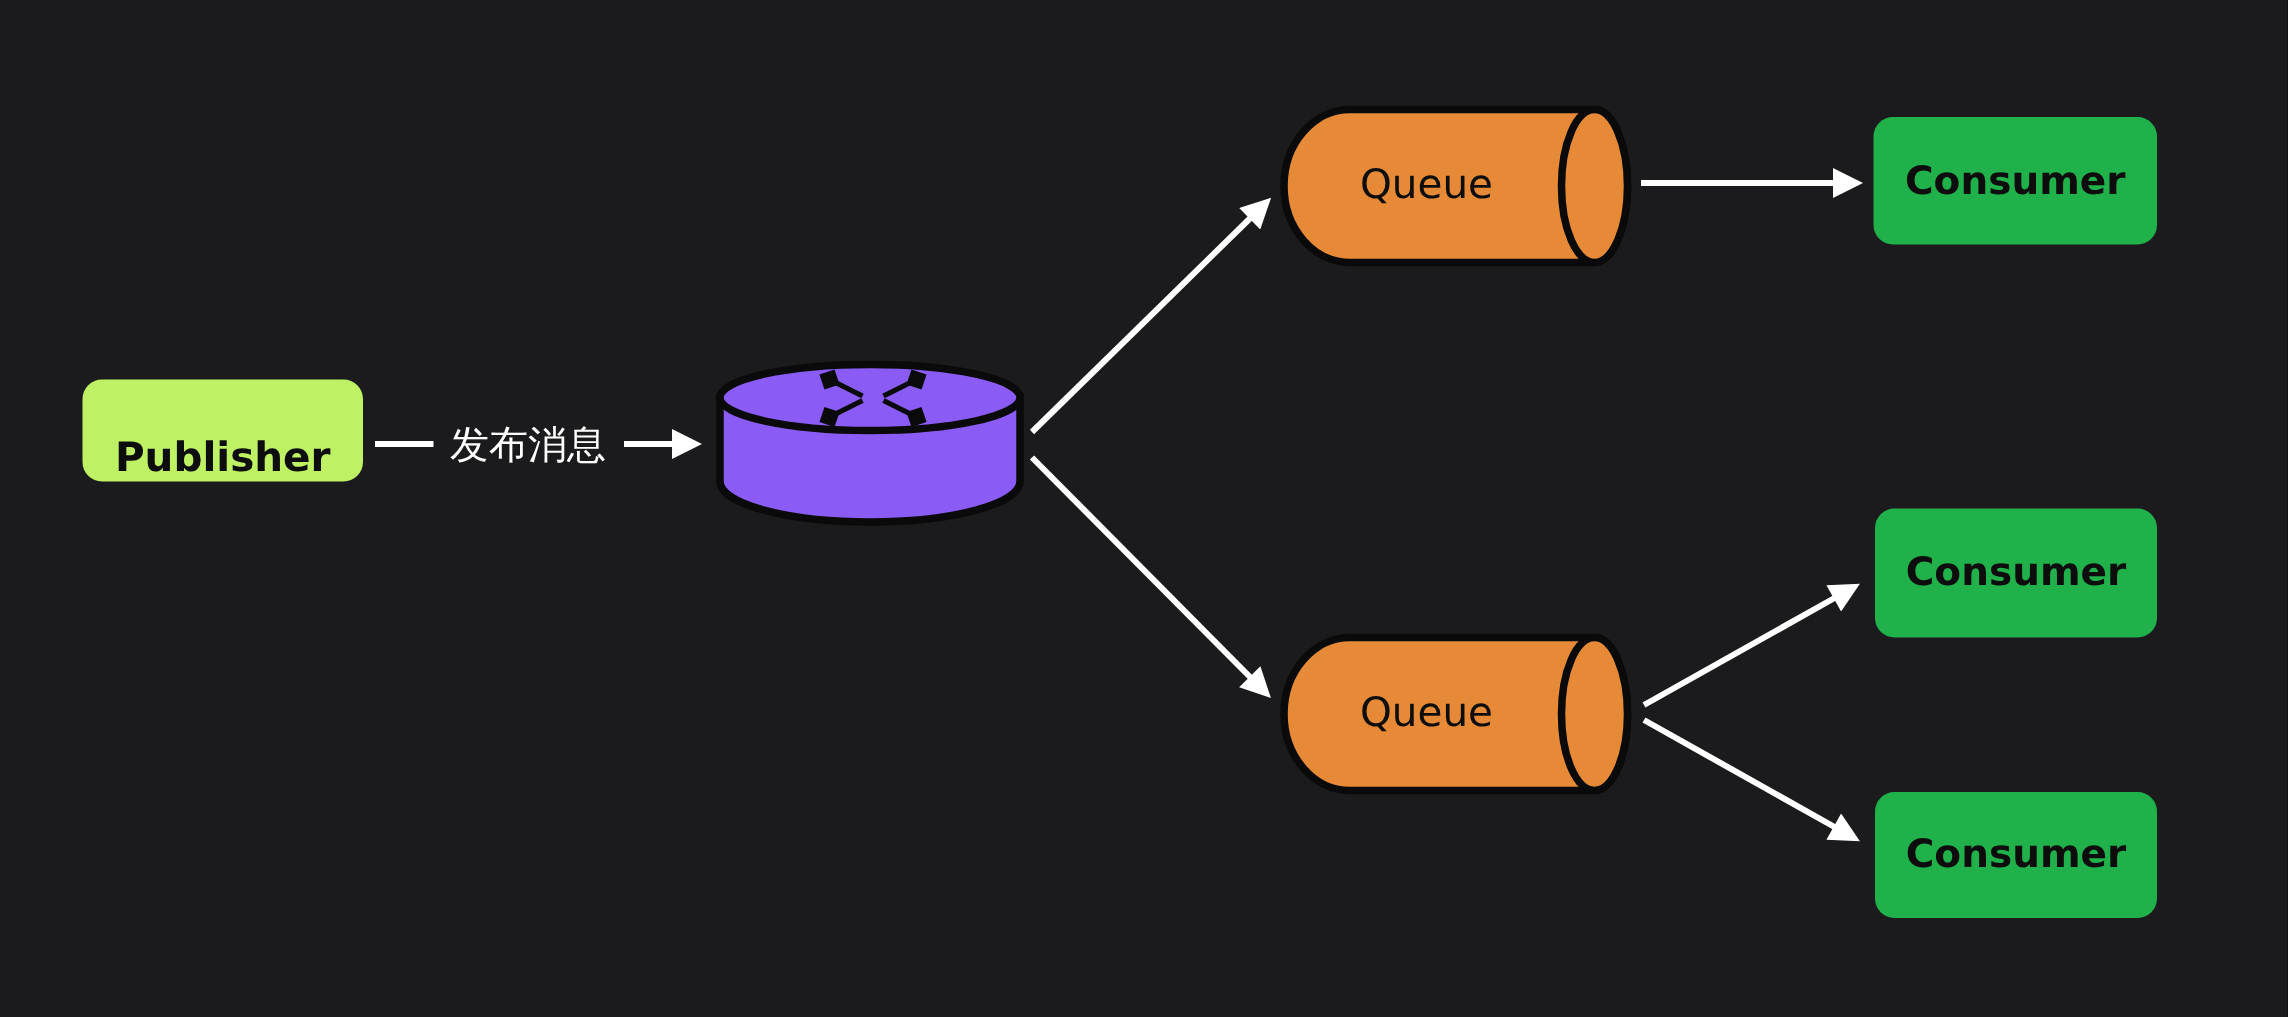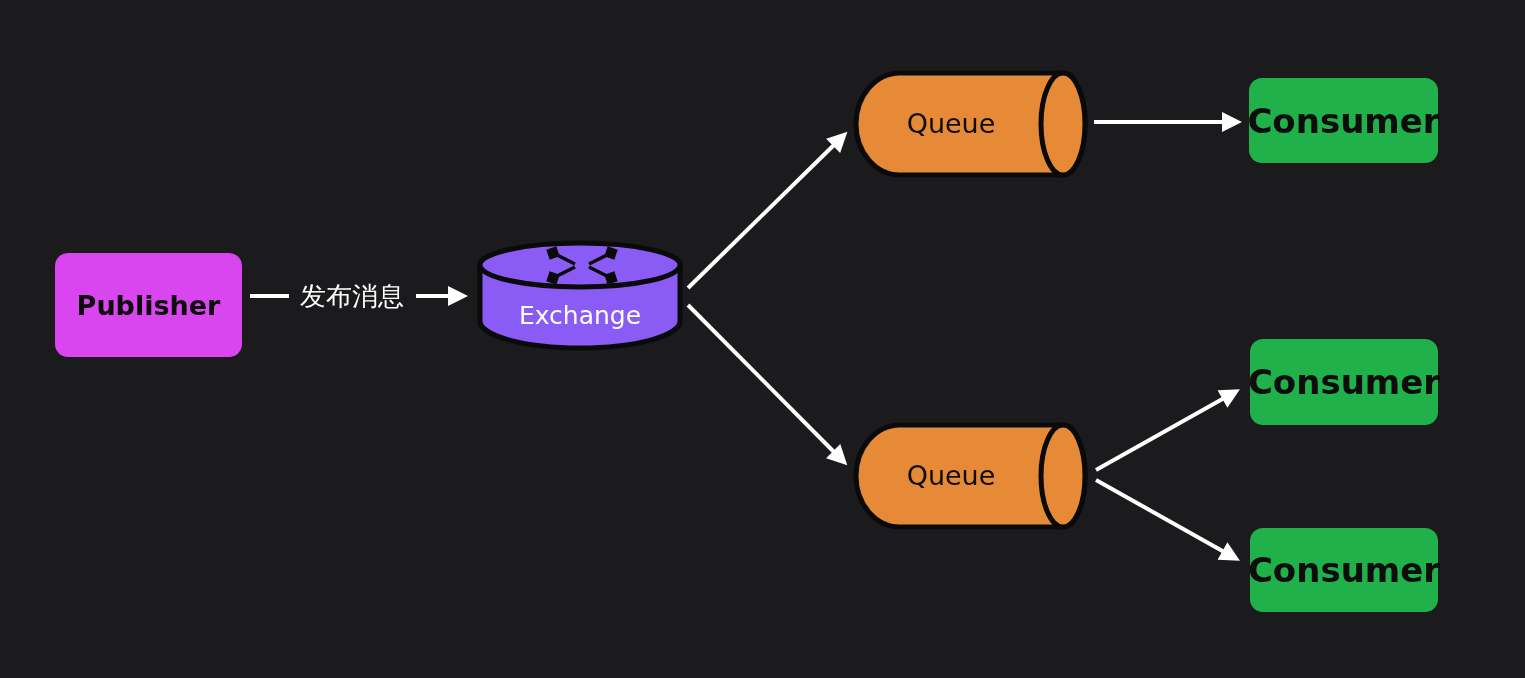--- a/index.html
+++ b/index.html
@@ -12,22 +12,22 @@
   }
   .canvas svg{position:absolute;left:0;top:0;}
   .node{
     position:absolute;
     display:flex;align-items:center;justify-content:center;
     border-radius:13px;
     font-weight:bold;
     color:#0d0d0d;
     box-sizing:border-box;
   }
-  .node-publisher{left:55px;top:253px;width:187px;height:104px;background:#d946ef;font-size:27px;}
-  .node-consumer{background:#21b14b;font-size:34px;}
+  .node-publisher{left:55px;top:253px;width:187px;height:68px;background:#bef264;font-size:27px;align-items:flex-end;}
+  .node-consumer{background:#21b14b;font-size:26px;}
   .consumer-top{left:1249px;top:78px;width:189px;height:85px;}
   .consumer-middle{left:1250px;top:339px;width:188px;height:86px;}
   .consumer-bottom{left:1250px;top:528px;width:188px;height:84px;}
   .shape-label{
     position:absolute;
     display:flex;align-items:center;justify-content:center;
     font-weight:normal;
     pointer-events:none;
   }
   .label-exchange{left:481px;top:299px;width:198px;height:32px;color:#ffffff;font-size:25px;}
@@ -100,19 +100,18 @@
   </div>
 
   <div class="node node-consumer consumer-middle">
     <span>Consumer</span>
   </div>
 
   <div class="node node-consumer consumer-bottom">
     <span>Consumer</span>
   </div>
 
-  <div class="shape-label label-exchange">Exchange</div>
   <div class="shape-label label-queue-top">Queue</div>
   <div class="shape-label label-queue-bottom">Queue</div>
 
   <div class="edge-label">发布消息</div>
 
 </div>
 
 </body></html>

